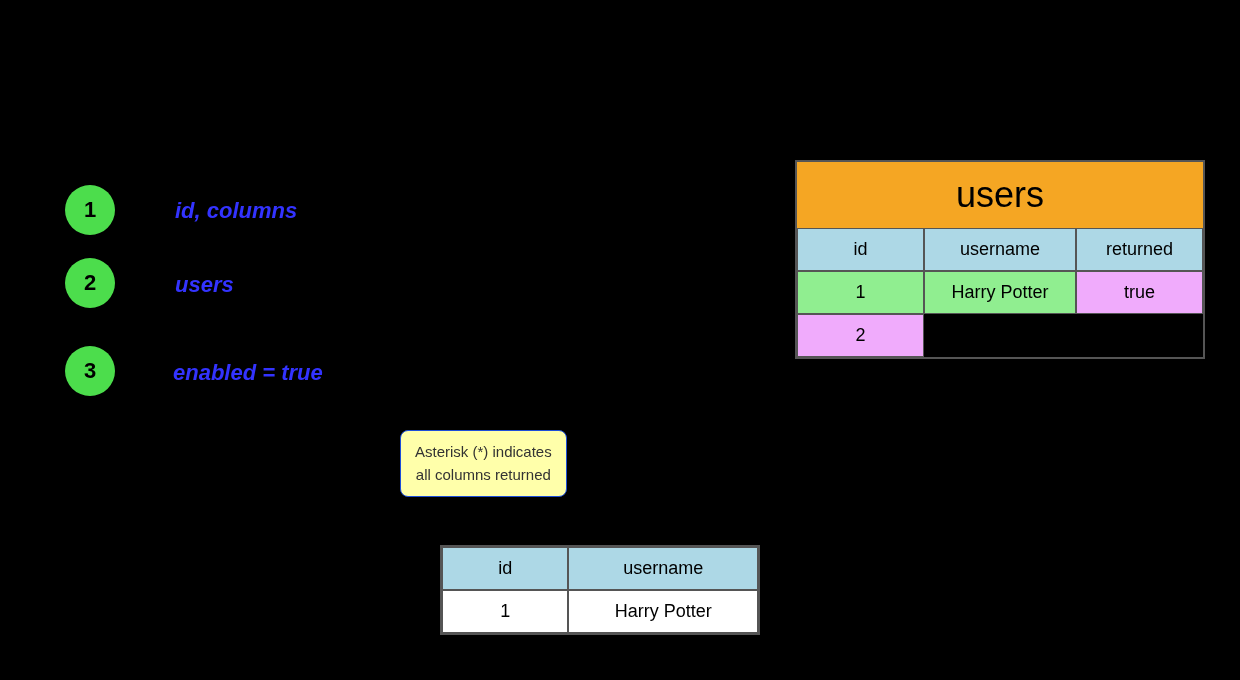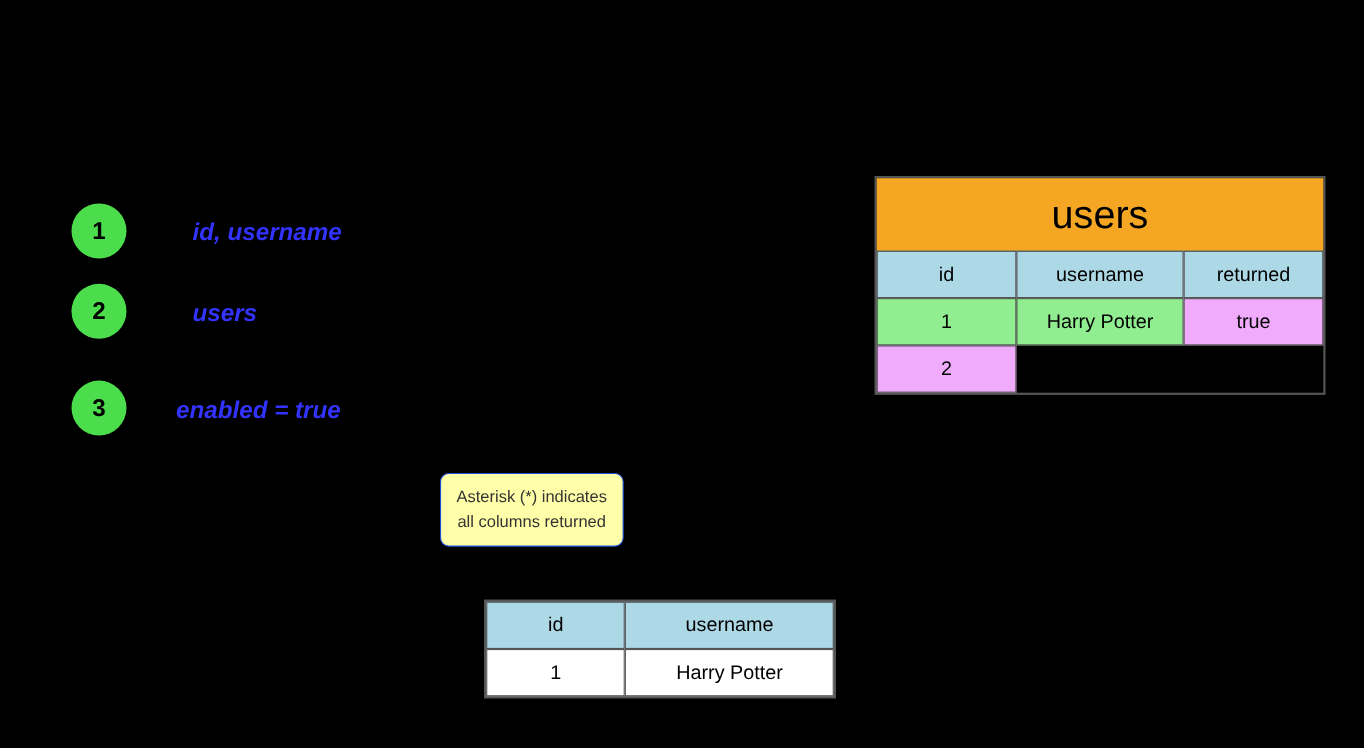--- a/index.html
+++ b/index.html
@@ -124,31 +124,31 @@
       border: 1px solid #555;
       background: #fff;
     }
   </style>
 </head>
 <body>
 
 <div class="step-circle" style="top:185px; left:65px;">
   <span>1</span>
 </div>
-<div class="step-label" style="top:198px; left:175px;">id, username</div>
+<div class="step-label" style="top:198px; left:175px;">id, columns</div>
 
 <div class="step-circle" style="top:258px; left:65px;">
   <span>2</span>
 </div>
 <div class="step-label" style="top:272px; left:175px;">users</div>
 
 <div class="step-circle" style="top:346px; left:65px;">
   <span>3</span>
 </div>
-<div class="step-label" style="top:360px; left:160px;">enabled = true</div>
+<div class="step-label" style="top:360px; left:173px;">enabled = true</div>
 
 <div class="users-table-container">
   <div class="users-table-header">users</div>
   <div class="users-table-cols">
     <div class="users-col-header">id</div>
     <div class="users-col-header">username</div>
     <div class="users-col-header">returned</div>
 
     <div class="users-cell highlighted">1</div>
     <div class="users-cell highlighted">Harry Potter</div>

